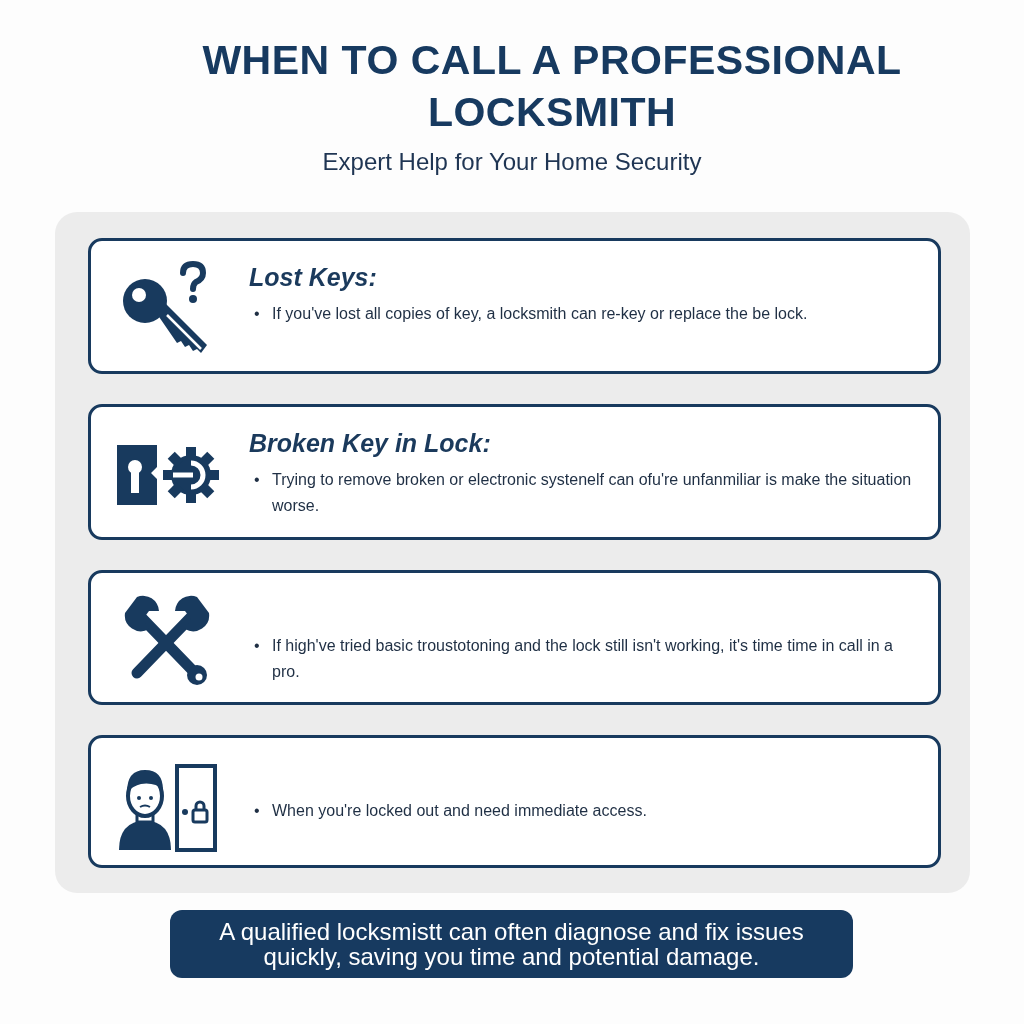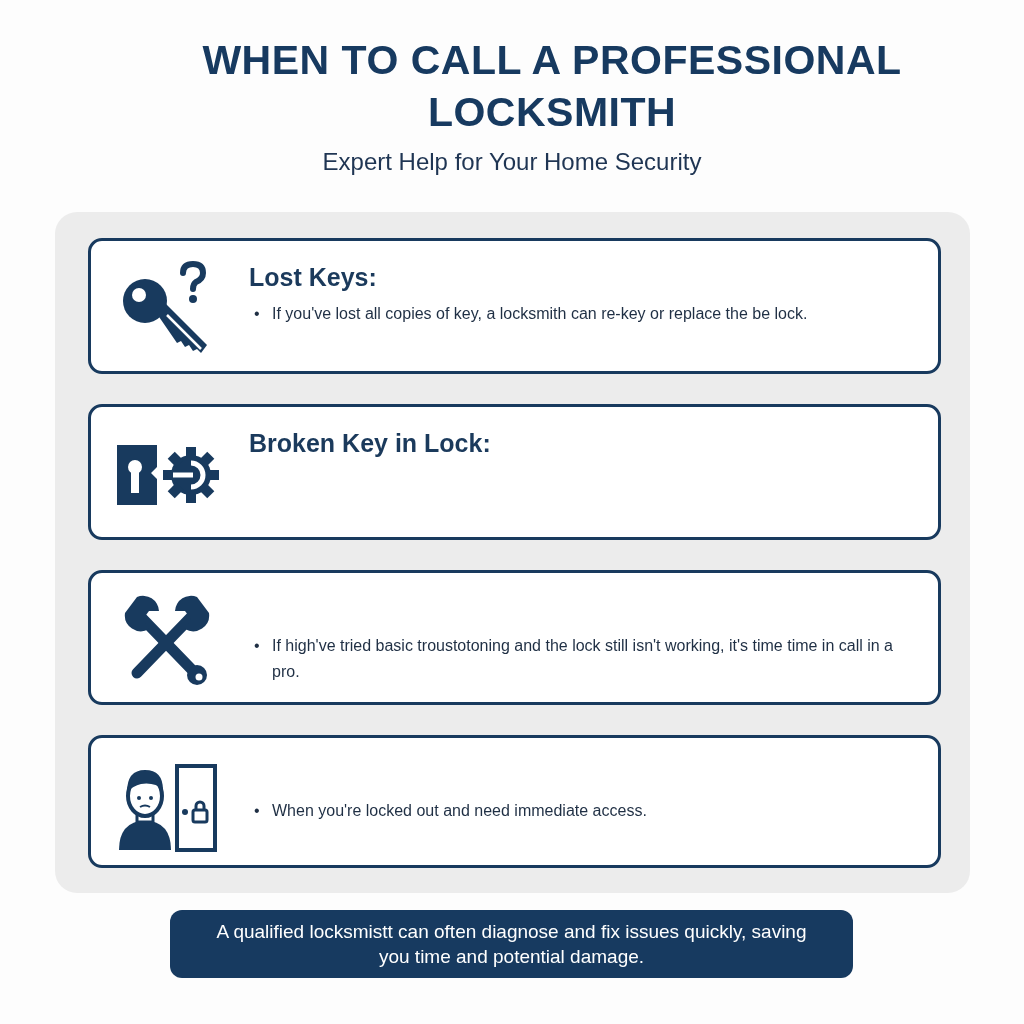--- a/index.html
+++ b/index.html
@@ -45,39 +45,39 @@
       box-sizing: border-box;
     }
     .card .icon {
       position: absolute; left: 26px; top: 18px;
       width: 100px; height: 100px;
     }
     .card .icon svg { width: 100%; height: 100%; display: block; }
     .card .heading {
       position: absolute; left: 158px; top: 22px;
       font-weight: 700; font-size: 25px; color: #1b3a5c;
-      margin: 0; white-space: nowrap;
+      margin: 0; white-space: nowrap; font-style: italic;
     }
     .card .bullet {
       position: absolute; left: 163px; top: 60px; right: 20px;
       font-size: 16px; line-height: 26px; color: #1f2f44;
       padding-left: 18px; margin: 0;
     }
     .card .bullet::before {
       content: "•";
       position: absolute; left: 0; top: 0;
       font-size: 16px;
     }
     .footer {
       position: absolute;
       left: 170px; top: 910px; width: 683px; height: 68px;
       background: #173a60;
       border-radius: 12px;
       color: #ffffff;
-      font-size: 19px; line-height: 25px;
+      font-size: 24px; line-height: 25px;
       text-align: center;
       display: flex; align-items: center; justify-content: center;
       padding: 0 30px; box-sizing: border-box;
     }
   </style>
 </head>
 <body>
 
 <h1 class="title">
   <span>WHEN TO CALL A PROFESSIONAL</span><br>
@@ -120,20 +120,21 @@
         <rect x="-5" y="-28" width="10" height="12" transform="rotate(135)"></rect>
         <rect x="-5" y="-28" width="10" height="12" transform="rotate(225)"></rect>
         <rect x="-5" y="-28" width="10" height="12" transform="rotate(315)"></rect>
       </g>
       <path d="M76 38 a12 12 0 1 1 0 24" fill="none" stroke="#ffffff" stroke-width="5"></path>
       <path d="M54 50 L78 50" stroke="#ffffff" stroke-width="5"></path>
       <path d="M50 50 L58 44 L58 56 Z" fill="#183a5e"></path>
     </svg>
   </div>
   <p class="heading">Broken Key in Lock:</p>
+  <p class="bullet">Trying to remove broken or electronic systenelf can ofu're unfanmiliar is make the situation worse.</p>
 </div>
 
 <div class="card" style="top:570px;height:135px;">
   <div class="icon">
     <svg viewBox="0 0 100 100">
       <g stroke="#183a5e" stroke-width="11" stroke-linecap="round" fill="none">
         <path d="M24 26 L80 84"></path>
         <path d="M76 24 L20 82"></path>
       </g>
       <path d="M8 22 a16 16 0 0 0 24 16 l-6 -10 l6 -8 l10 0 a16 16 0 0 0 -22 -14 z" fill="#183a5e"></path>

